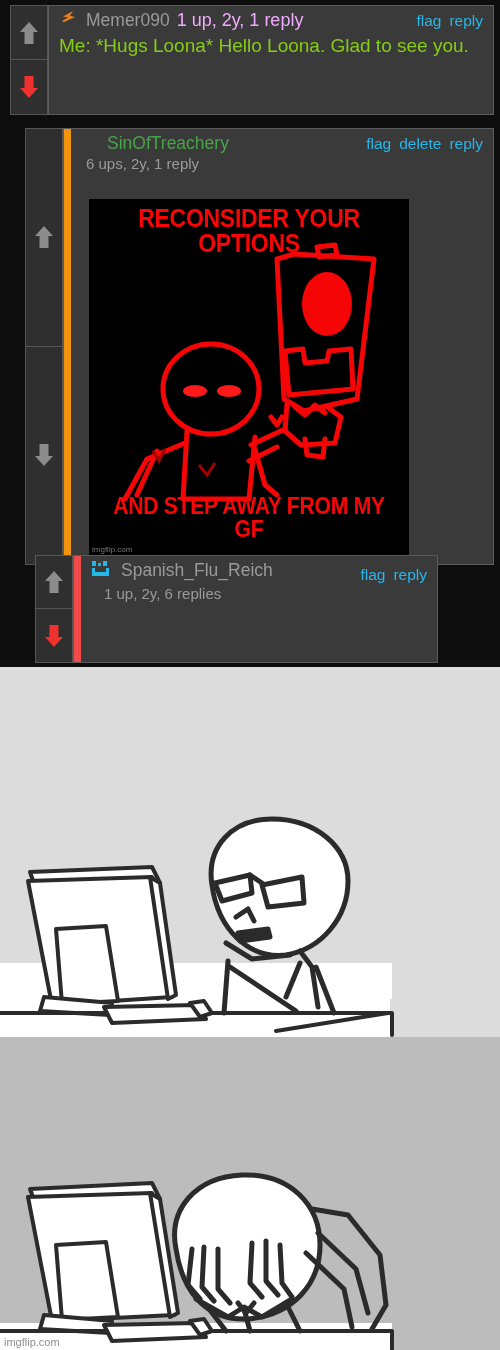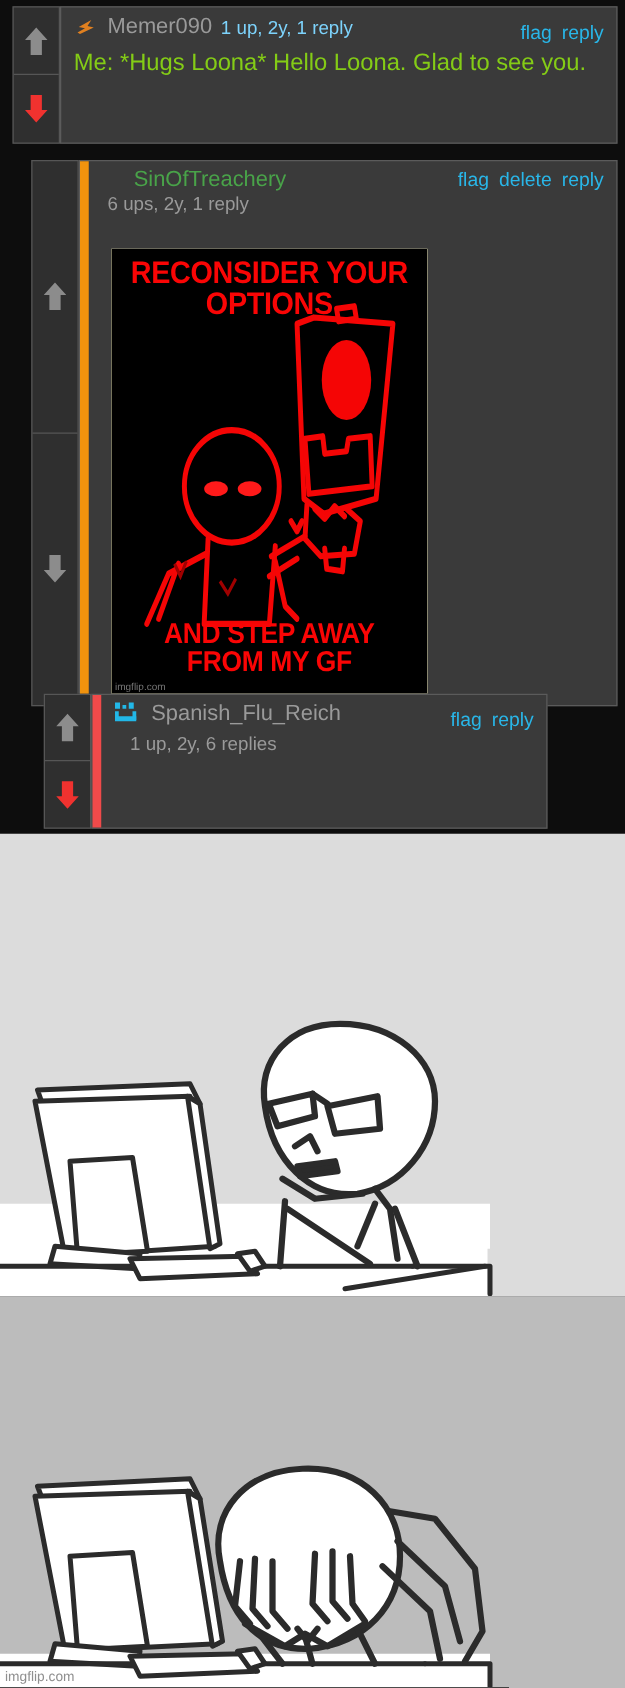--- a/index.html
+++ b/index.html
@@ -70,33 +70,33 @@
   }
 
   .chead {
     display: flex;
     align-items: baseline;
     justify-content: space-between;
     width: 100%;
   }
   .chead-left {
     display: flex;
-    align-items: flex-end;
+    align-items: flex-start;
     gap: 7px;
     min-width: 0;
   }
   .uname {
     font-size: 17.5px;
     color: #9a9a9a;
     white-space: nowrap;
   }
   .uname.green { color: #49a349; }
   .meta {
-    font-size: 15px;
-    color: #7dd3fc;
+    font-size: 18px;
+    color: #f0abfc;
     white-space: nowrap;
   }
   .actions {
     display: flex;
     gap: 8px;
     white-space: nowrap;
     flex: 0 0 auto;
     margin-left: 8px;
   }
   .action {
@@ -117,23 +117,23 @@
     margin-top: 1px;
   }
 
   .user-icon { display: block; flex: 0 0 auto; }
 
   
   .meme-embed {
     position: absolute;
     left: 89px;
     top: 199px;
-    width: 253px;
+    width: 320px;
     height: 356px;
-    background: #fef9c3;
+    background: #0f172a;
     overflow: hidden;
   }
   .meme-embed svg { display: block; width: 100%; height: 100%; }
   .meme-top-text, .meme-bottom-text {
     position: absolute;
     left: 0; right: 0;
     text-align: center;
     color: #fa0505;
     font-family: "Liberation Sans Narrow", "Liberation Sans", sans-serif;
     font-weight: 700;

